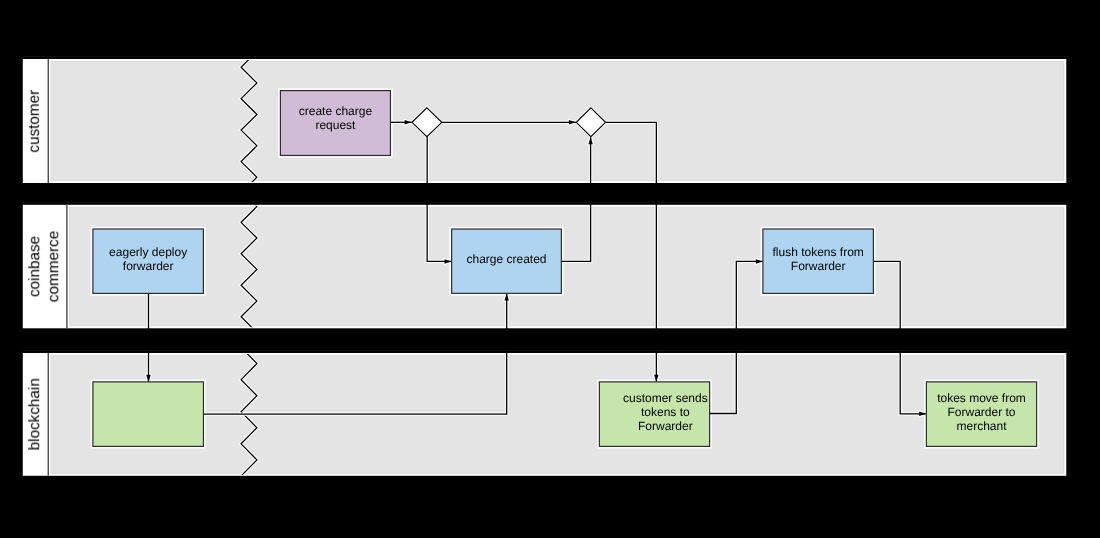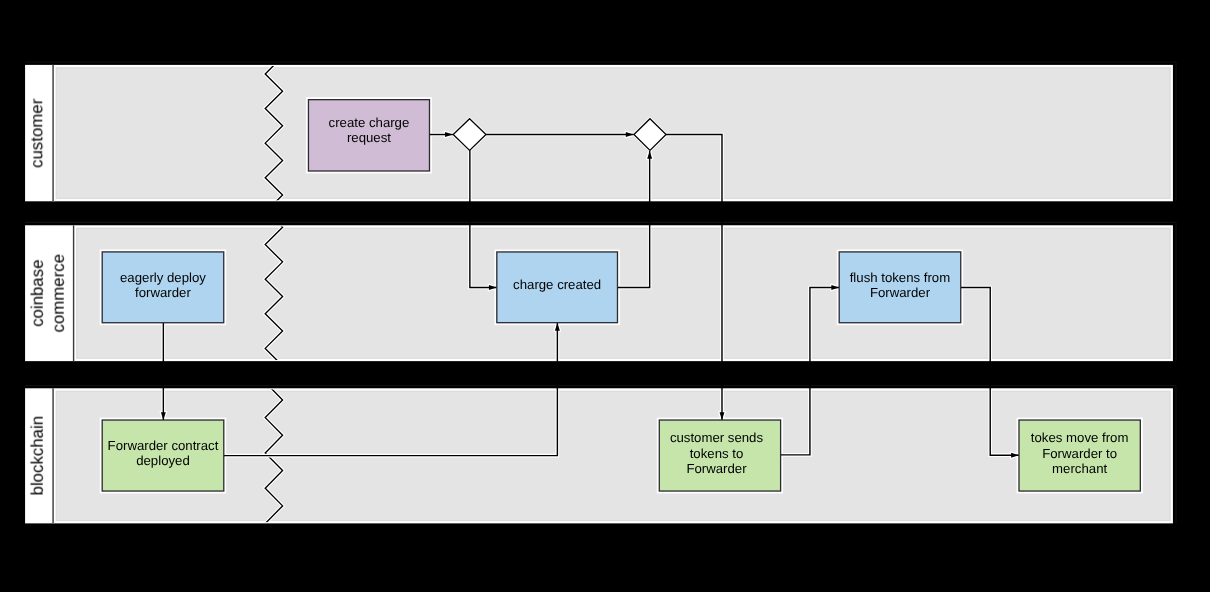--- a/index.html
+++ b/index.html
@@ -183,21 +183,19 @@
     <div class="lanelbl" style="left:-15.399999999999999px;top:245px;width:121.5px;height:43.1px;transform:rotate(-90deg);"><span>coinbase
 commerce</span></div>
     <div class="lanelbl" style="left:-24.375px;top:402.17499999999995px;width:120.8px;height:24.45px;transform:rotate(-90deg);"><span>blockchain</span></div>
     <div class="lbl" style="left:280.4px;top:90.6px;width:110.05px;height:59px;border-radius:28px;"><span>create charge
 request</span></div>
     <div class="lbl" style="left:92.9px;top:229px;width:110.5px;height:64.4px;"><span>eagerly deploy
 forwarder</span></div>
     <div class="lbl" style="left:451.65px;top:229.05px;width:109.7px;height:64.3px;"><span>charge created</span></div>
     <div class="lbl" style="left:762.9px;top:229px;width:110.5px;height:64.4px;border-radius:27px;"><span>flush tokens from
 Forwarder</span></div>
-    <div class="lbl" style="left:92.9px;top:381.85px;width:110.55px;height:64.55px;"><span>Forwarder contract
-deployed</span></div>
-    <div class="lbl" style="left:599.35px;top:381.85px;width:104px;height:64.55px;"><span>customer sends
+    <div class="lbl" style="left:599.35px;top:381.85px;width:104px;height:64.55px;padding-left:14px;"><span>customer sends
 tokens to
 Forwarder</span></div>
     <div class="lbl" style="left:926.35px;top:381.85px;width:110.3px;height:64.55px;text-align:center;"><span>tokes move from
 Forwarder to
 merchant</span></div>
   </div>
 
 </body></html>

